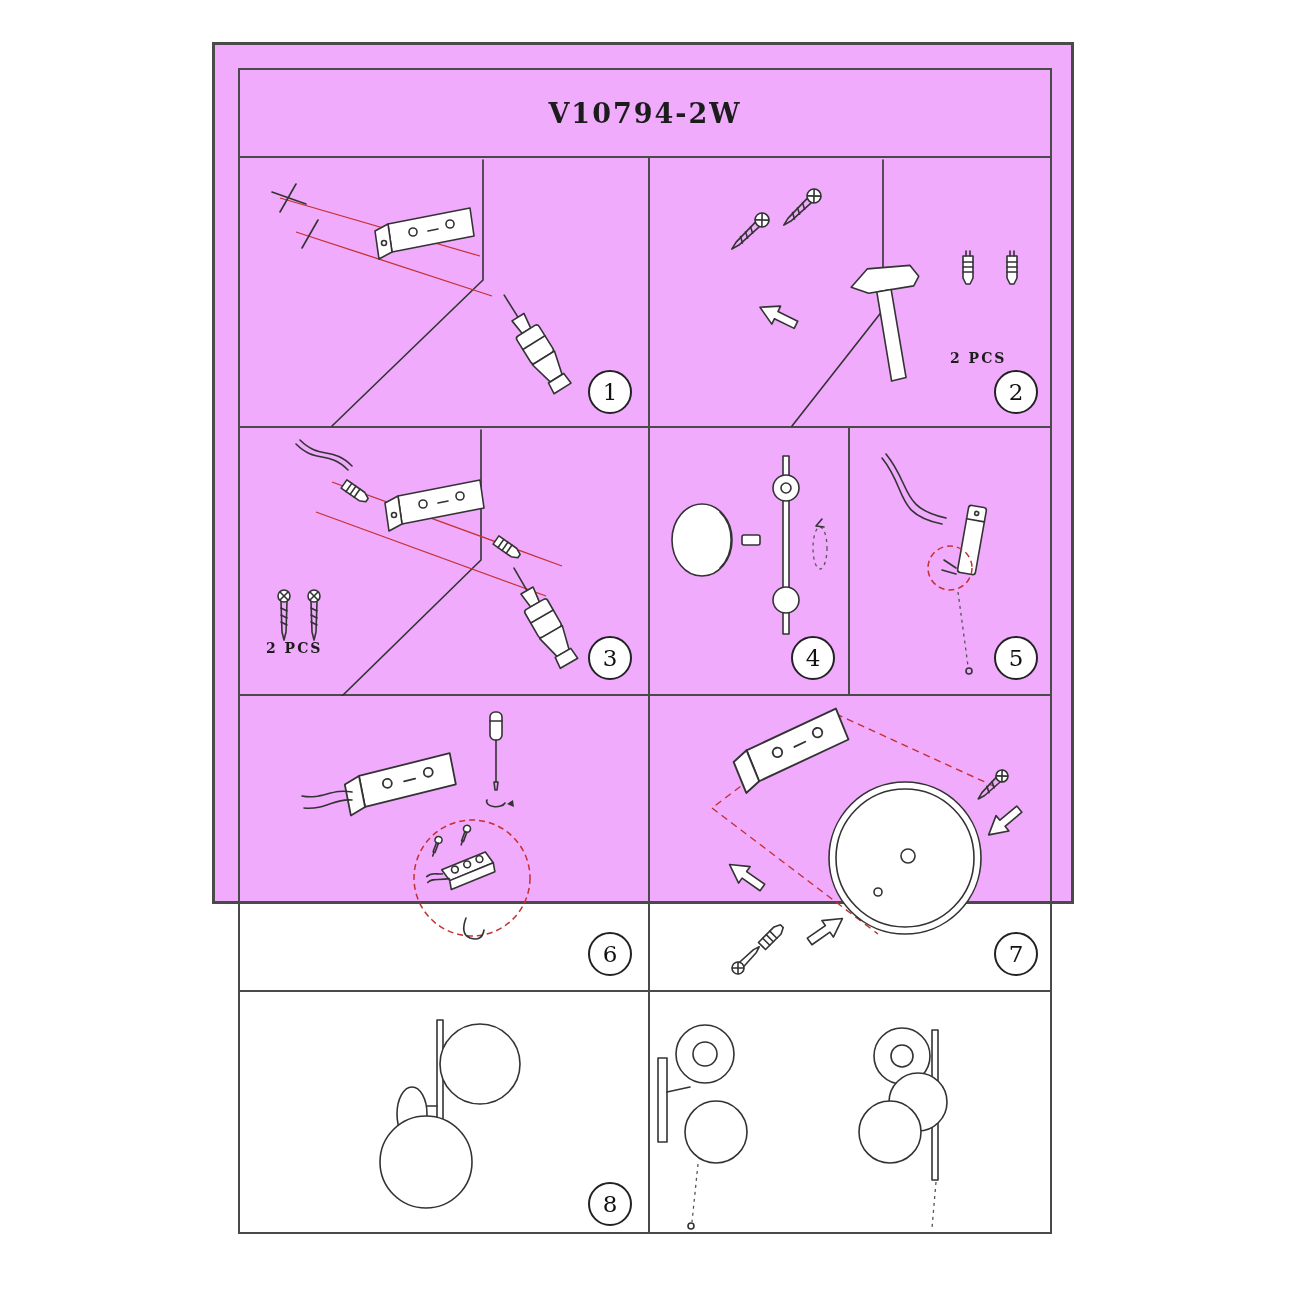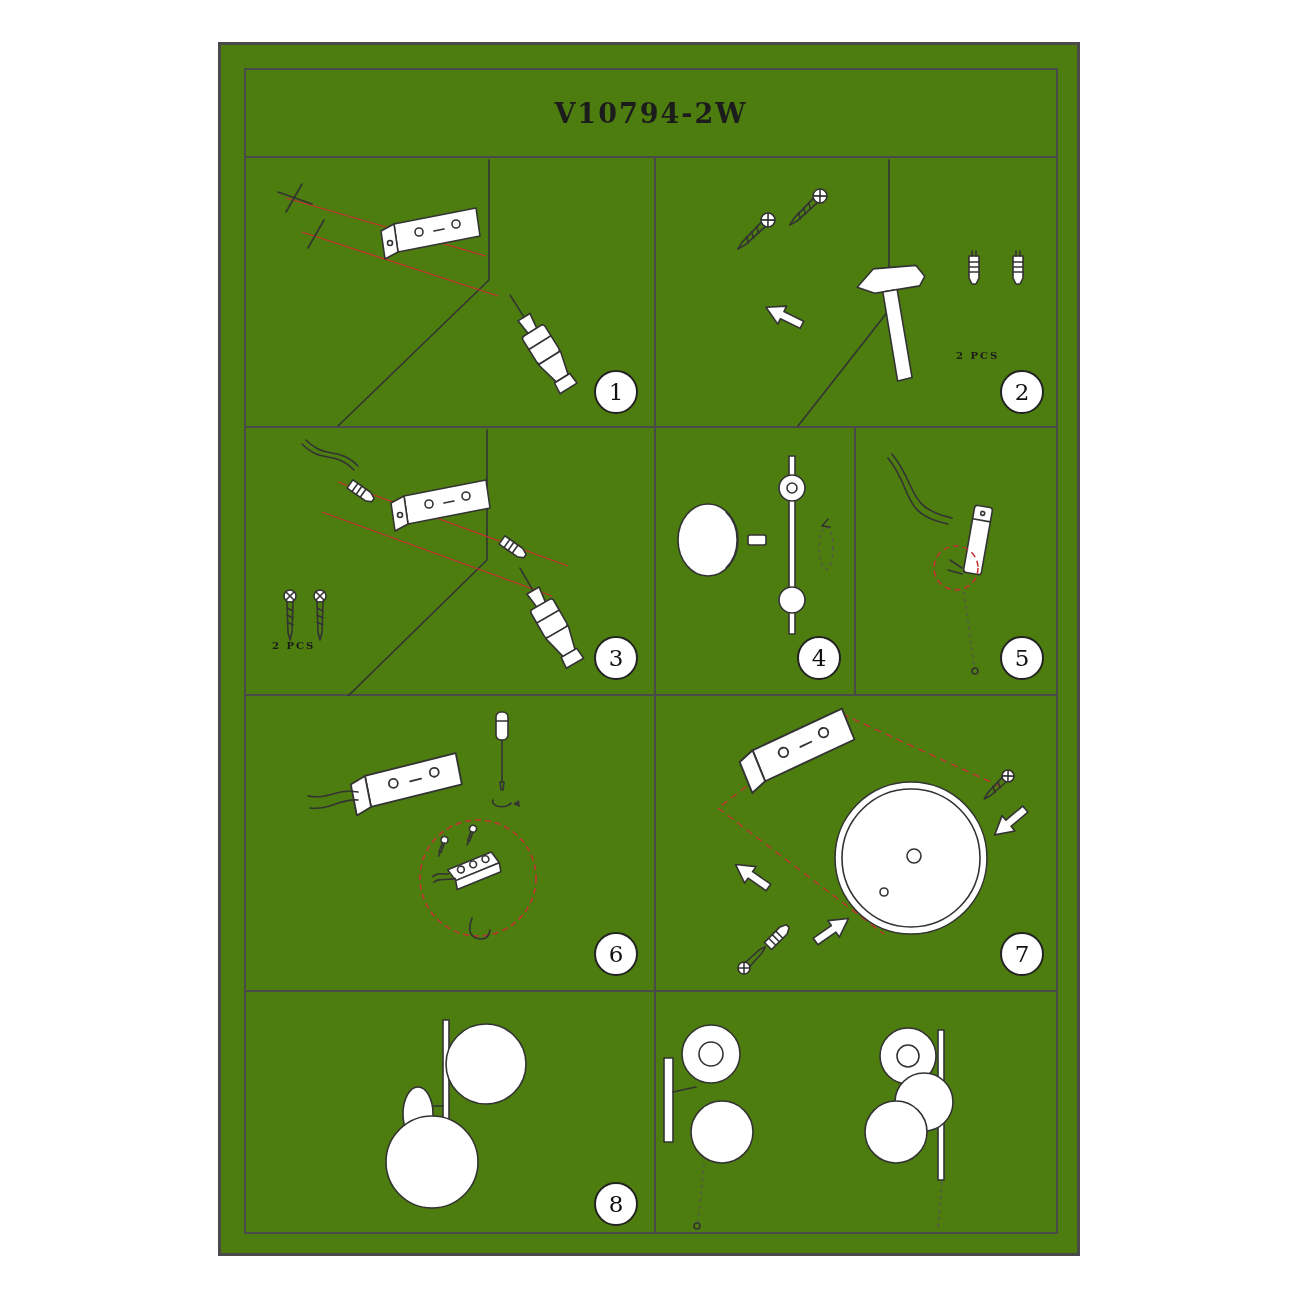--- a/index.html
+++ b/index.html
@@ -1,30 +1,30 @@
 <!DOCTYPE html>
 <html><head>
 <meta charset="utf-8">
 <style>
   html,body { margin:0; padding:0; background:#fff; }
   .canvas { position:relative; width:1300px; height:1300px; background:#ffffff; overflow:hidden;
             font-family:"DejaVu Serif", serif; }
-  .sheet { position:absolute; left:218px; top:42px; width:862px; height:1214px;
-           border:3px solid #4a4a4a; background:#4d7c0f; box-sizing:border-box; }
+  .sheet { position:absolute; left:212px; top:42px; width:862px; height:862px;
+           border:3px solid #4a4a4a; background:#f0abfc; box-sizing:border-box; }
   .inner { position:absolute; left:23px; top:23px; width:810px; height:1162px;
            border:2px solid #4a4a4a; box-sizing:content-box; }
   .cell { position:absolute; box-sizing:border-box; }
   .b-r { border-right:2px solid #4a4a4a; }
   .b-b { border-bottom:2px solid #4a4a4a; }
   .header { left:0; top:0; width:810px; height:88px; display:flex; align-items:center; justify-content:center; }
   .title { font-weight:bold; font-size:27px; letter-spacing:2px; color:#1c1c1c; }
   .badge { position:absolute; width:40px; height:40px; border:2px solid #222; border-radius:50%;
            display:flex; align-items:center; justify-content:center;
            font-size:23px; color:#111; background:#fff; }
-  .pcs { position:absolute; font-weight:bold; font-size:10px; letter-spacing:2px; color:#1c1c1c; }
+  .pcs { position:absolute; font-weight:bold; font-size:14px; letter-spacing:2px; color:#1c1c1c; }
   svg { position:absolute; left:0; top:0; }
   .ln  { fill:none; stroke:#333; stroke-width:1.6; stroke-linecap:round; stroke-linejoin:round; }
   .fw  { fill:#ffffff; }
   .lnr { fill:none; stroke:#c53030; stroke-width:1.3; }
   .lnrd{ fill:none; stroke:#c53030; stroke-width:1.4; stroke-dasharray:7 5; }
   .redd{ fill:none; stroke:#c53030; stroke-width:1.5; stroke-dasharray:6 4; }
   .lnch{ fill:none; stroke:#555; stroke-width:1.3; stroke-dasharray:3 4; }
 </style>
 </head>
 <body>

